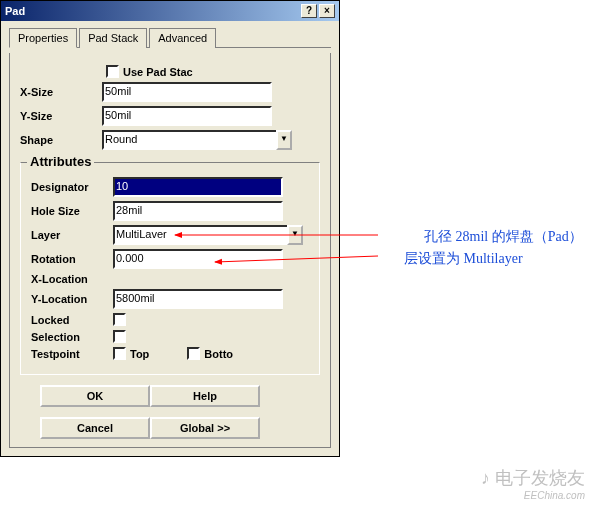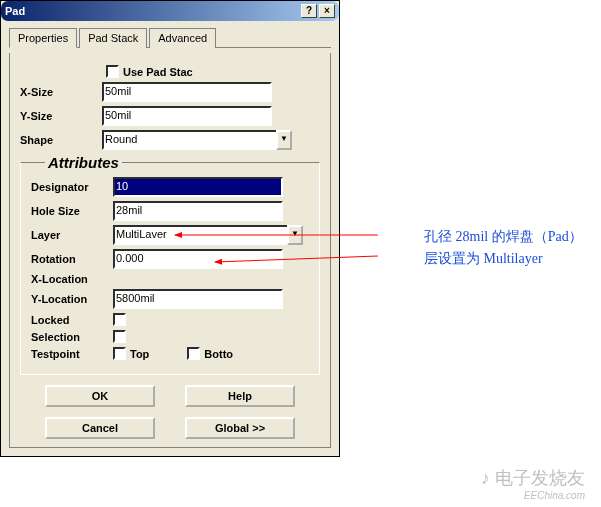--- a/index.html
+++ b/index.html
@@ -20,21 +20,20 @@
 }
 .titlebar {
   background: linear-gradient(to right, #0a246a, #a6caf0);
   color: #fff;
   font-weight: bold;
   padding: 3px 4px;
   display: flex;
   align-items: center;
   justify-content: space-between;
   height: 20px;
-  border-radius: 7px;
 }
 .titlebar-buttons { display: flex; gap: 2px; }
 .titlebar-btn {
   width: 16px; height: 14px;
   background: #ece9d8;
   border: 1px solid #fff;
   border-right-color: #404040;
   border-bottom-color: #404040;
   font-size: 10px;
   line-height: 12px;
@@ -106,46 +105,45 @@
 .fieldset::before {
   content: "";
   position: absolute;
   left: -1px; top: -1px; right: -1px; bottom: -1px;
   border: 1px solid #fff;
   border-top-color: #808080;
   pointer-events: none;
 }
 .legend {
   position: absolute;
-  top: -9px; left: 24px;
+  top: -9px; left: 6px;
   background: #ece9d8;
   padding: 0 3px;
   font-weight: bold;
-  font-size: 15px;
-  font-style: italic;
-}
-.btn-row { display: flex; justify-content: center; margin-top: 10px; gap: 30px; padding: 0 20px;}
+  font-size: 13px;
+}
+.btn-row { display: flex; justify-content: flex-start; margin-top: 10px; padding: 0 20px;}
 .btn {
   background: #ece9d8;
   border: 2px outset #fff;
   padding: 3px 0;
   width: 110px;
   text-align: center;
   font-size: 11px;
   font-weight: bold;
 }
 .annotation {
   position: absolute;
   color: #1d4ed8;
   font-size: 14px;
   font-family: SimSun, serif;
   margin-left: 44px;
 }
 .ann1 { left: 380px; top: 228px; }
-.ann2 { left: 380px; top: 250px; font-family: Liberation Serif, serif; }
+.ann2 { left: 360px; top: 250px; font-family: Liberation Serif, serif; }
 svg.arrows { position: absolute; left: 0; top: 0; pointer-events: none; }
 .watermark {
   position: absolute;
   right: 16px; bottom: 6px;
   color: #c0c0c0;
   font-size: 10px;
   text-align: right;
   font-style: italic;
 }
 .watermark .logo {

